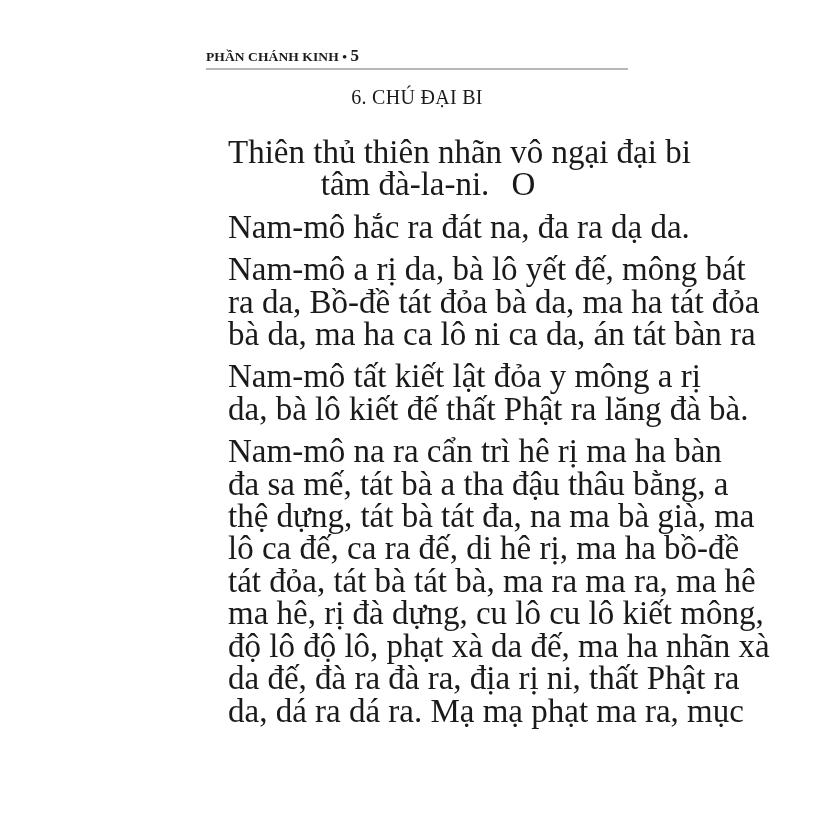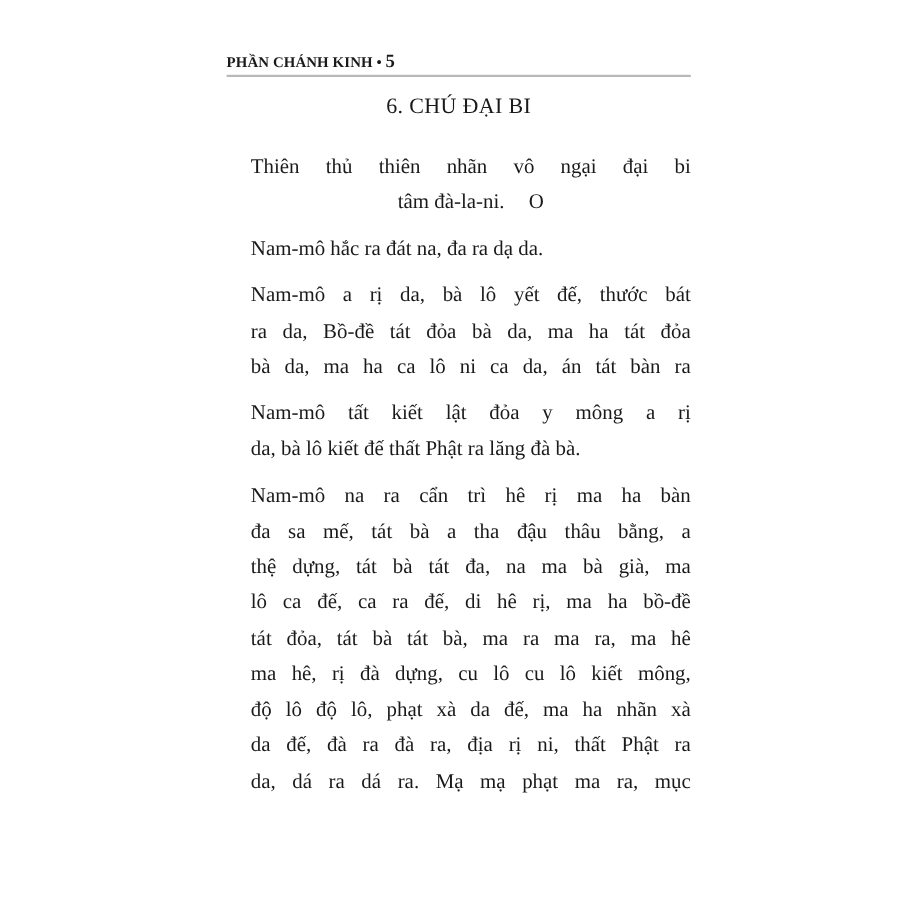--- a/index.html
+++ b/index.html
@@ -4,21 +4,21 @@
   <style>
     html, body { margin: 0; padding: 0; background: #ffffff; }
     body { width: 827px; height: 827px; position: relative; overflow: hidden;
            font-family: "Liberation Serif", "DejaVu Serif", serif; color: #1a1a1a; }
     .running-head { position: absolute; left: 206px; width: 422px; top: 46px;
                     text-align: left; font-size: 13.5px; font-weight: bold; letter-spacing: 0.1px; }
     .running-head .pg { font-size: 17px; }
     .rule { position: absolute; left: 206px; width: 422px; top: 68px; height: 2px; background: #b8b8b8; }
     .title { position: absolute; left: 206px; width: 422px; top: 86px; text-align: center;
              font-size: 20px; font-weight: normal; letter-spacing: 0.3px; }
-    .body { position: absolute; left: 206px; width: 422px; top: 136px; font-size: 19px; line-height: 32.4px; }
+    .body { position: absolute; left: 206px; width: 422px; top: 136px; font-size: 33px; line-height: 32.4px; }
     .para { margin: 0 0 10px 0; text-indent: 22px; text-align: justify; text-align-last: left; }
     .line { display: block; white-space: nowrap; text-align: justify; text-align-last: justify; }
     .line.last { text-align-last: left; }
     .first { text-indent: 0; padding-left: 22px; }
     .flex-line { display: flex; justify-content: center; }
   </style>
 </head>
 <body>
 
 <div class="running-head">
@@ -36,21 +36,21 @@
       <span>tâm đà-la-ni.</span>
       <span>O</span>
     </span>
   </div>
 
   <div class="para">
     <span class="line first last">Nam-mô hắc ra đát na, đa ra dạ da.</span>
   </div>
 
   <div class="para">
-    <span class="line first">Nam-mô a rị da, bà lô yết đế, thước bát</span>
+    <span class="line first">Nam-mô a rị da, bà lô yết đế, mông bát</span>
     <span class="line">ra da, Bồ-đề tát đỏa bà da, ma ha tát đỏa</span>
     <span class="line">bà da, ma ha ca lô ni ca da, án tát bàn ra</span>
   </div>
 
   <div class="para">
     <span class="line first">Nam-mô tất kiết lật đỏa y mông a rị</span>
     <span class="line last">da, bà lô kiết đế thất Phật ra lăng đà bà.</span>
   </div>
 
   <div class="para">

